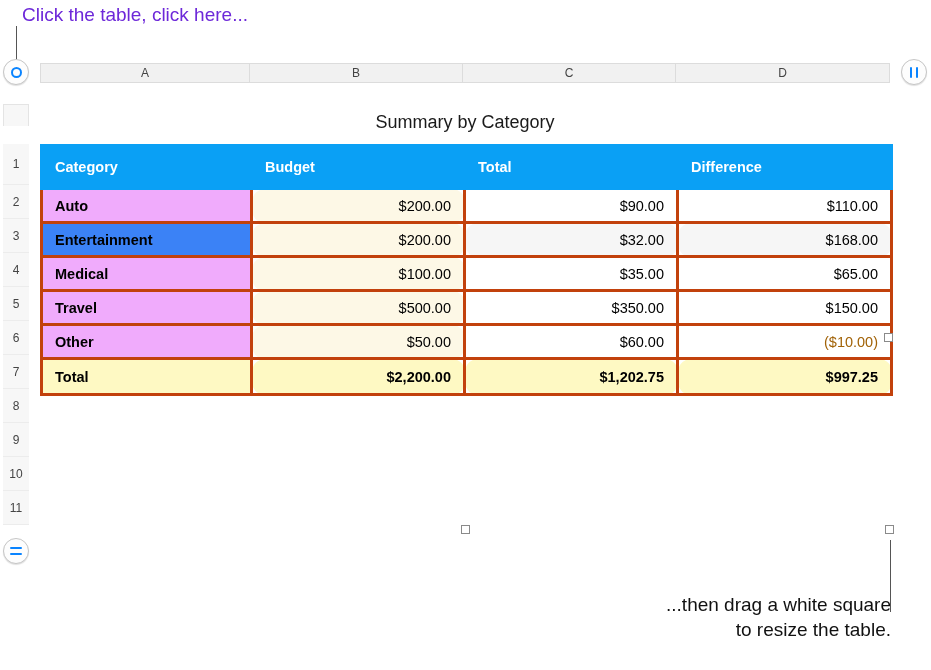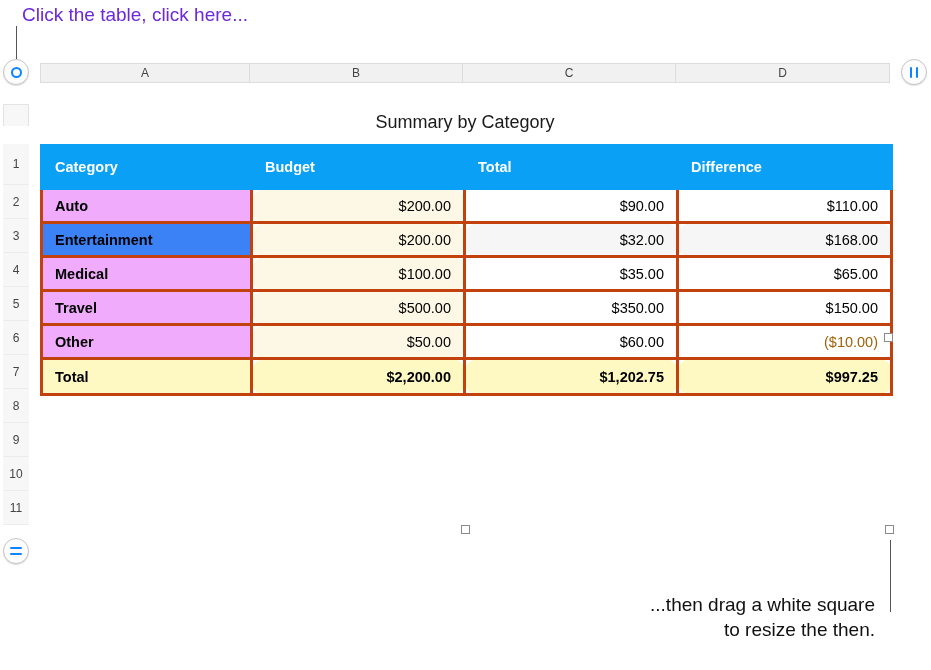--- a/index.html
+++ b/index.html
@@ -28,21 +28,21 @@
   .callout-top-line {
     position: absolute;
     left: 16px;
     top: 26px;
     width: 1px;
     height: 34px;
     background: #555;
   }
   .callout-bottom {
     position: absolute;
-    right: 56px;
+    right: 40px;
     top: 593px;
     font-size: 19px;
     color: #111;
     text-align: right;
     line-height: 1.3;
     white-space: nowrap;
   }
   .callout-bottom-line {
     position: absolute;
     left: 890px;
@@ -251,21 +251,21 @@
   #resize-corner { left: 885px; top: 525px; }
 </style>
 </head>
 <body>
 
 <div class="callout-top">Click the table, click here...</div>
 <div class="callout-top-line"></div>
 
 <div class="callout-bottom">
   <div>...then drag a white square</div>
-  <div>to resize the then.</div>
+  <div>to resize the table.</div>
 </div>
 <div class="callout-bottom-line"></div>
 
 <div class="handle-round" id="table-select-handle">
   <span class="ring"></span>
 </div>
 
 <div class="handle-round" id="row-add-handle">
   <span class="eq"></span>
 </div>

